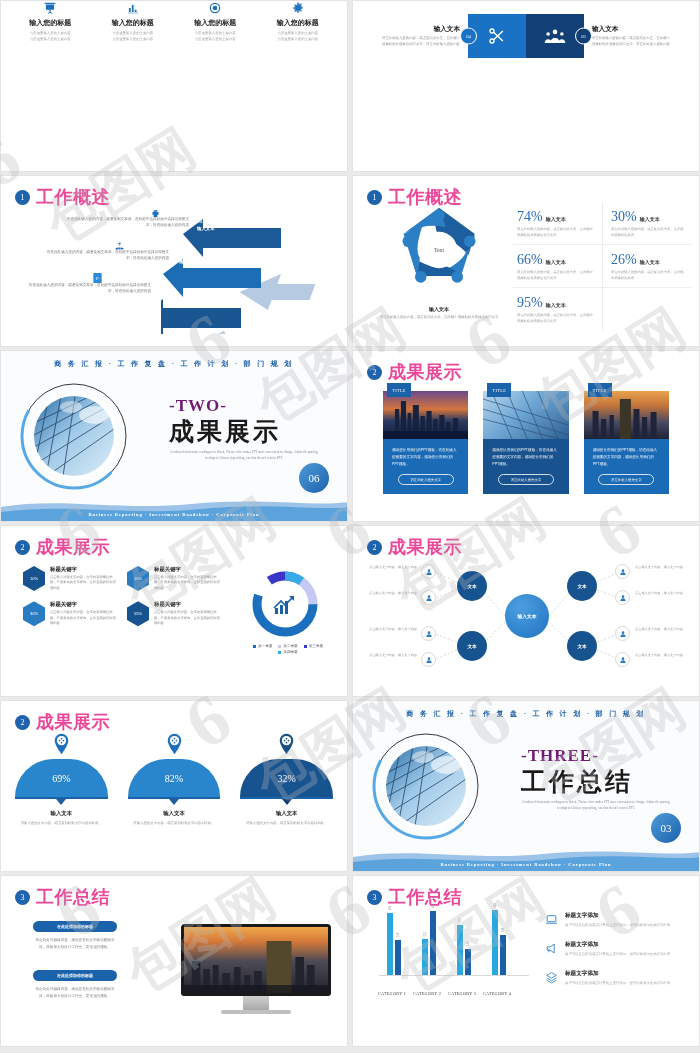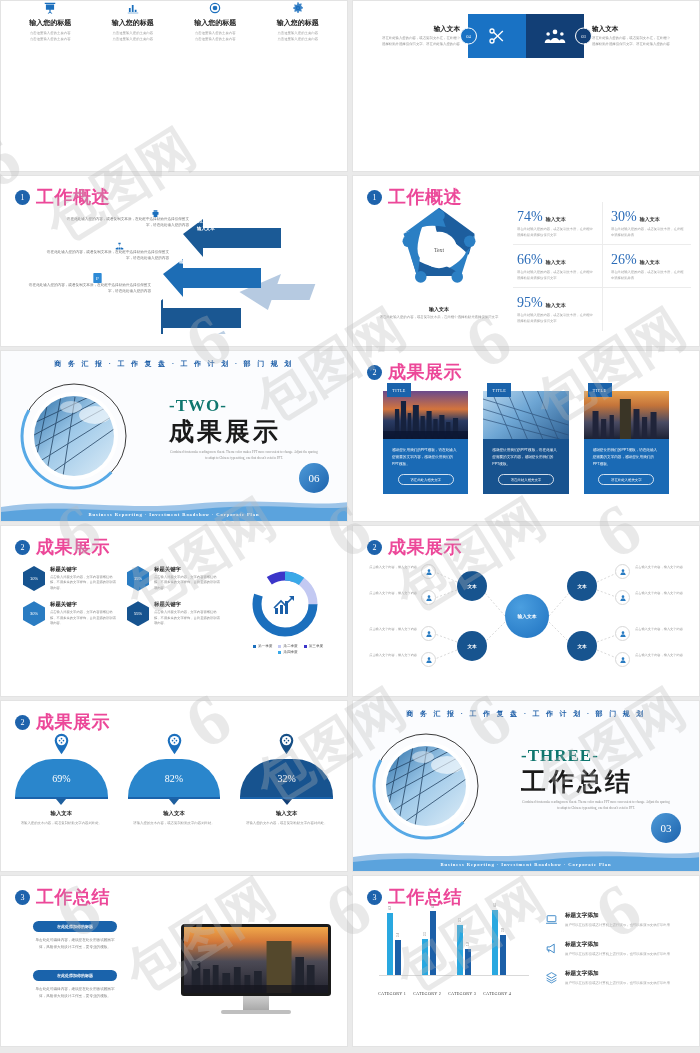--- a/index.html
+++ b/index.html
@@ -79,21 +79,21 @@
   .s4-pct { font-size: 14px; color: #2b6cb8; font-family: "Liberation Serif", serif; }
   .s4-lab { font-size: 5px; font-weight: bold; color: #333; margin-left: 3px; }
   .s4-desc { font-size: 3.3px; color: #9b9b9b; line-height: 1.7; margin-top: 2px; }
 
   
   .cover { position: absolute; inset: 0; background: #fbfcfe; overflow: hidden; }
   .cov-top { position: absolute; top: 8px; left: 0; right: 0; text-align: center;
              font-size: 7px; color: #1f5fa8; letter-spacing: 2.4px; font-weight: bold;
              font-family: "Liberation Serif", serif; }
   .cov-ring { position: absolute; left: 14px; top: 26px; width: 118px; height: 118px; }
-  .cov-en { position: absolute; left: 168px; top: 45px; font-size: 17px; color: #0f766e;
+  .cov-en { position: absolute; left: 168px; top: 45px; font-size: 17px; color: #701a75;
             font-weight: bold; font-family: "Liberation Serif", serif; letter-spacing: 1px;}
   .cov-cn { position: absolute; left: 168px; top: 64px; font-size: 25px; color: #1a1a1a;
             font-weight: bold; font-family: "Liberation Serif", serif; letter-spacing: 3px;}
   .cov-desc { position: absolute; left: 168px; top: 98px; width: 150px; text-align: center;
               font-size: 3.2px; color: #8d8d8d; line-height: 2; font-family: "Liberation Serif", serif;}
   .cov-badge { position: absolute; right: 18px; top: 112px; width: 30px; height: 30px;
                border-radius: 50%; color: #fff; font-size: 11px;
                display: flex; align-items: center; justify-content: center;
                font-family: "Liberation Serif", serif;
                background: linear-gradient(135deg,#4e9ad8,#1d63ad); }

